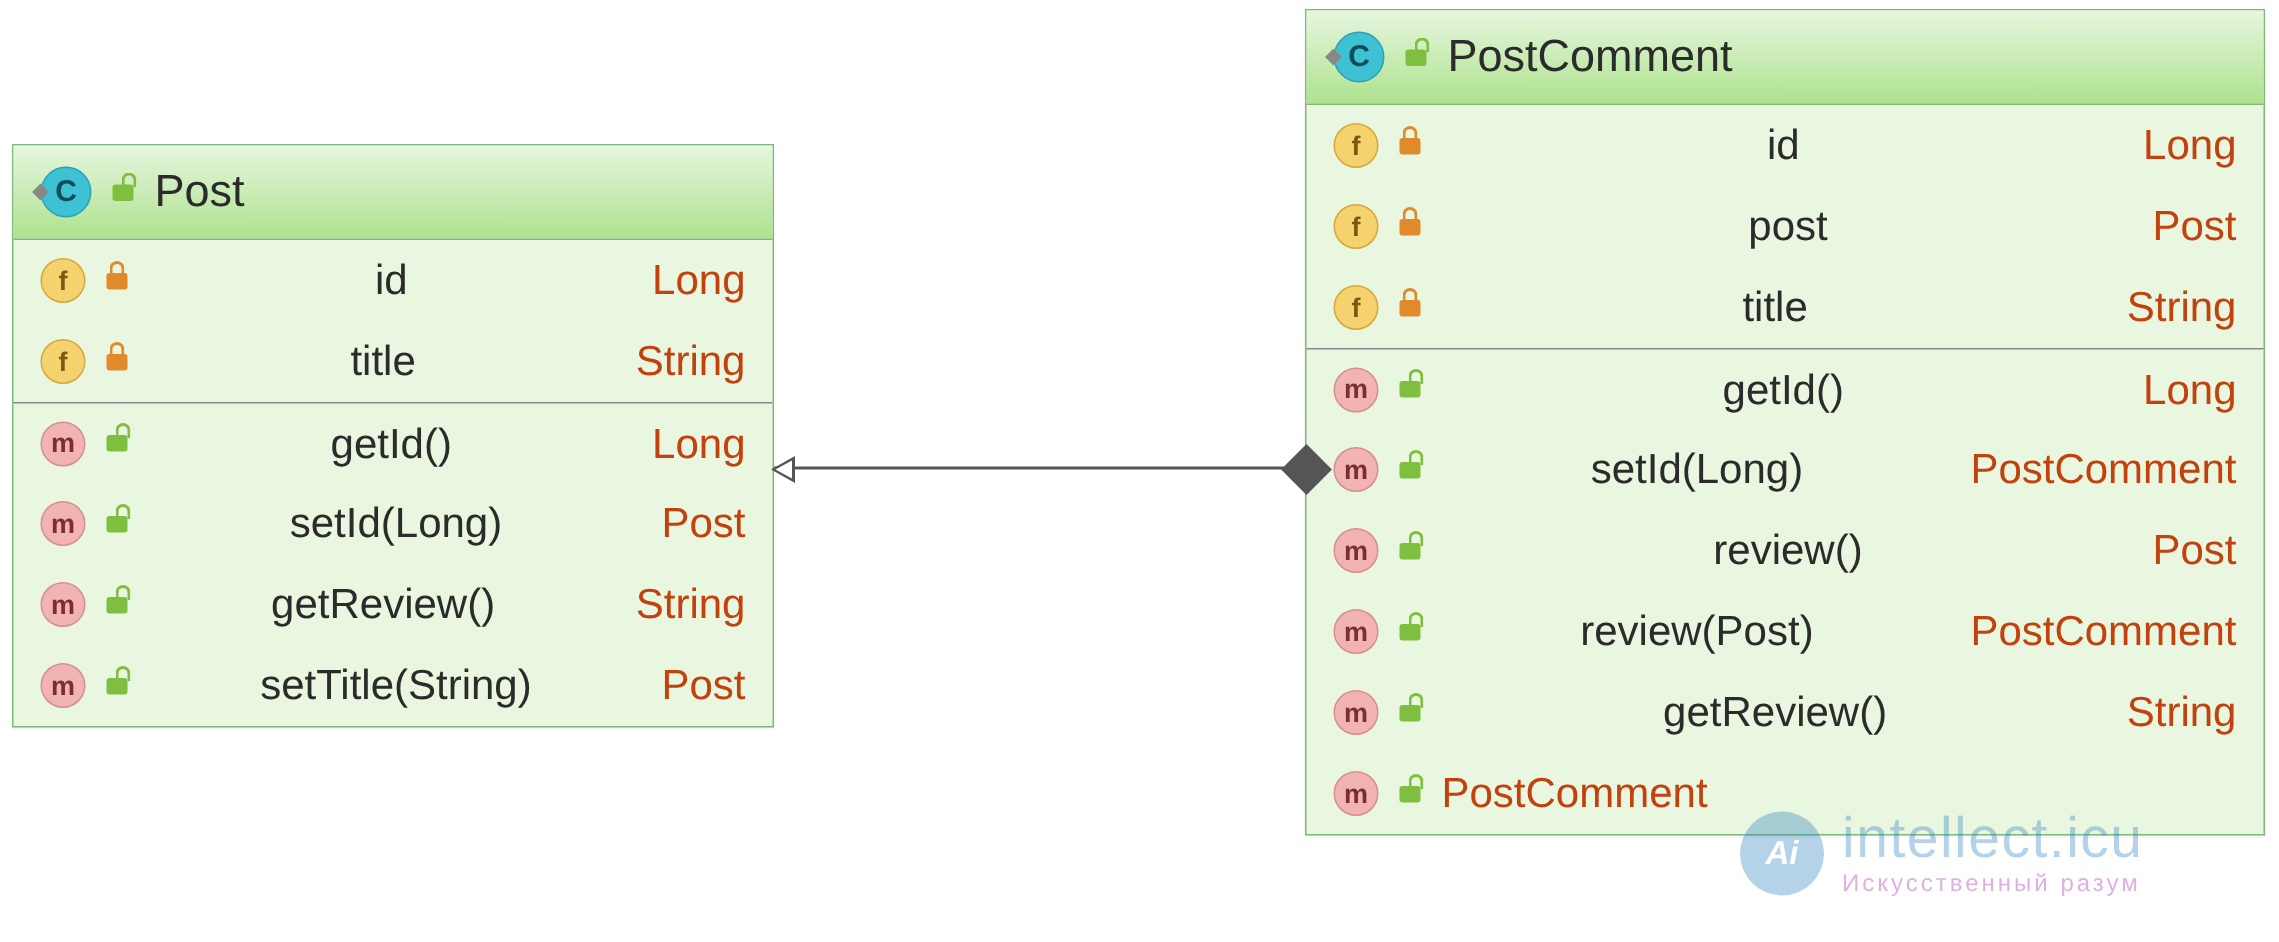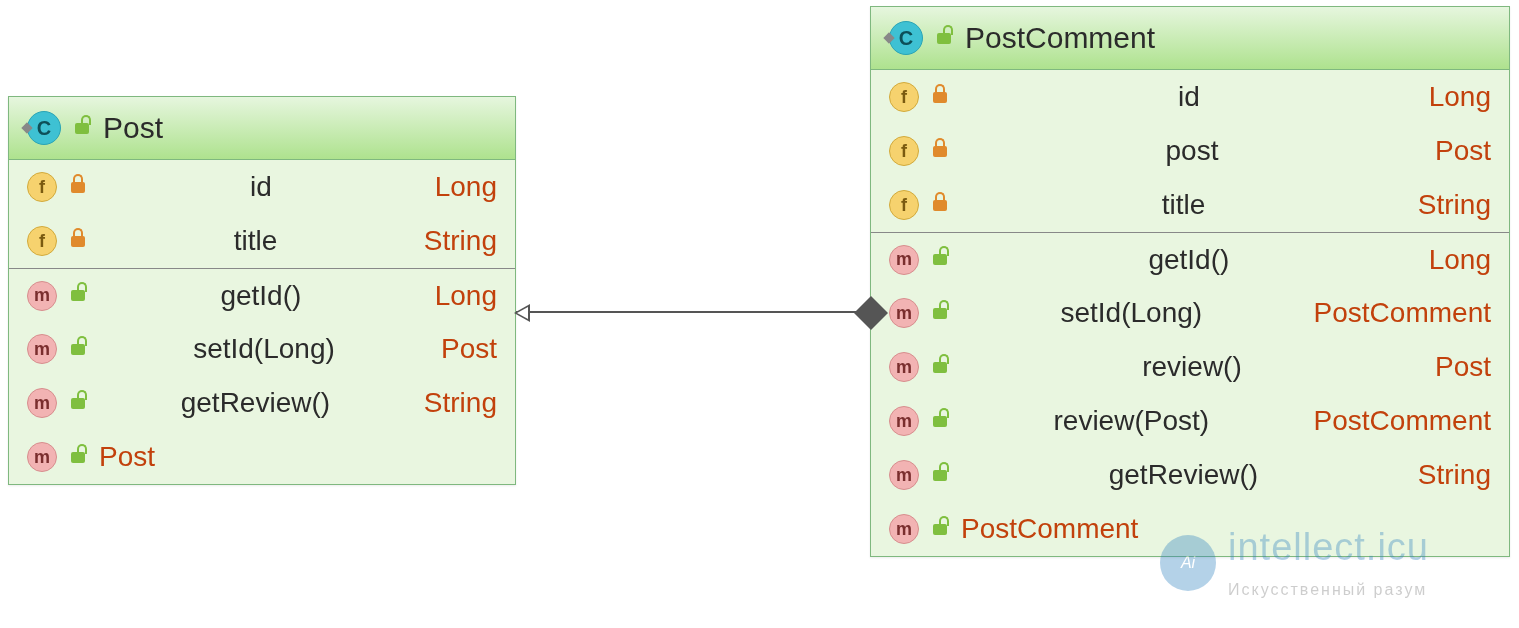--- a/index.html
+++ b/index.html
@@ -130,26 +130,26 @@
     position: absolute;
     right: 90px; bottom: 30px;
     display: flex; align-items: center; gap: 12px;
     opacity: 0.35;
     pointer-events: none;
   }
   .wm-logo {
     width: 56px; height: 56px; border-radius: 50%;
     background: #2b7fbf;
     display: flex; align-items: center; justify-content: center;
-    color: #fff; font-size: 16px; font-weight: 400;
+    color: #fff; font-size: 22px; font-weight: 700;
     font-style: italic;
   }
   .wm-text { display: flex; flex-direction: column; line-height: 1; }
   .wm-title { font-size: 38px; color: #2b7fbf; letter-spacing: 1px; }
-  .wm-sub   { font-size: 16px; color: #737373; letter-spacing: 2px; margin-top: 16px; }
+  .wm-sub   { font-size: 16px; color: #a21caf; letter-spacing: 2px; margin-top: 4px; }
 </style>
 </head>
 <body>
 
 <div class="canvas" id="canvas">
     <div class="class-box" style="left: 8px; top: 96px; width: 508px;">
       <div class="class-header">
         <span class="badge header-class class">C</span>
         <span class="mini">
           <span class="unlock"></span>
@@ -194,20 +194,21 @@
           <span class="unlock"></span>
         </span>
         <span class="name">getReview()</span>
         <span class="type">String</span>
       </div>
       <div class="row">
         <span class="badge method">m</span>
         <span class="mini">
           <span class="unlock"></span>
         </span>
+        <span class="name">setTitle(String)</span>
         <span class="type">Post</span>
       </div>
     </div>
     <div class="class-box" style="left: 870px; top: 6px; width: 640px;">
       <div class="class-header">
         <span class="badge header-class class">C</span>
         <span class="mini">
           <span class="unlock"></span>
         </span>
         <span>PostComment</span>

